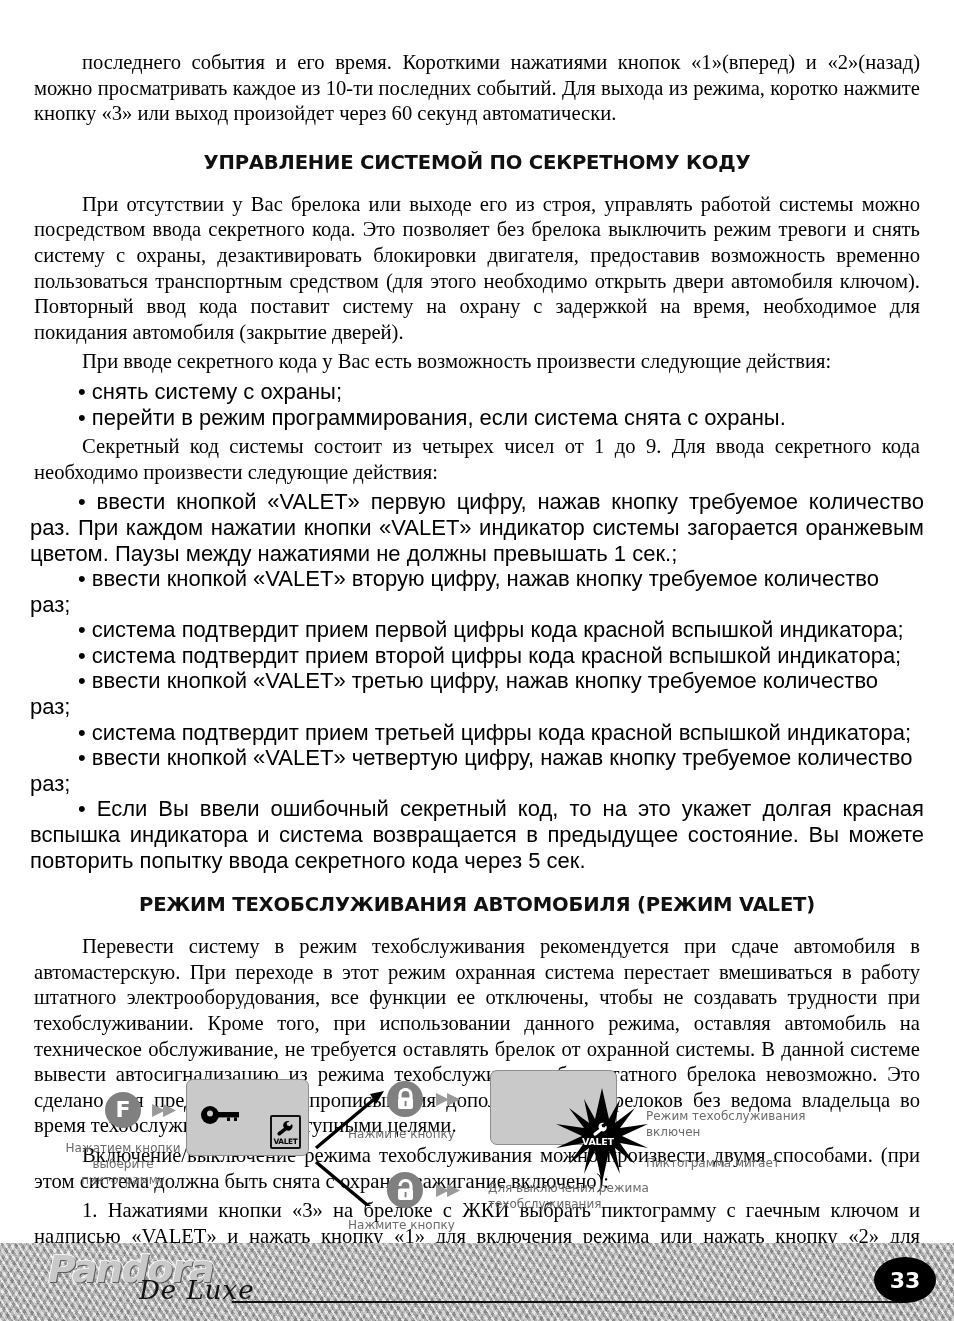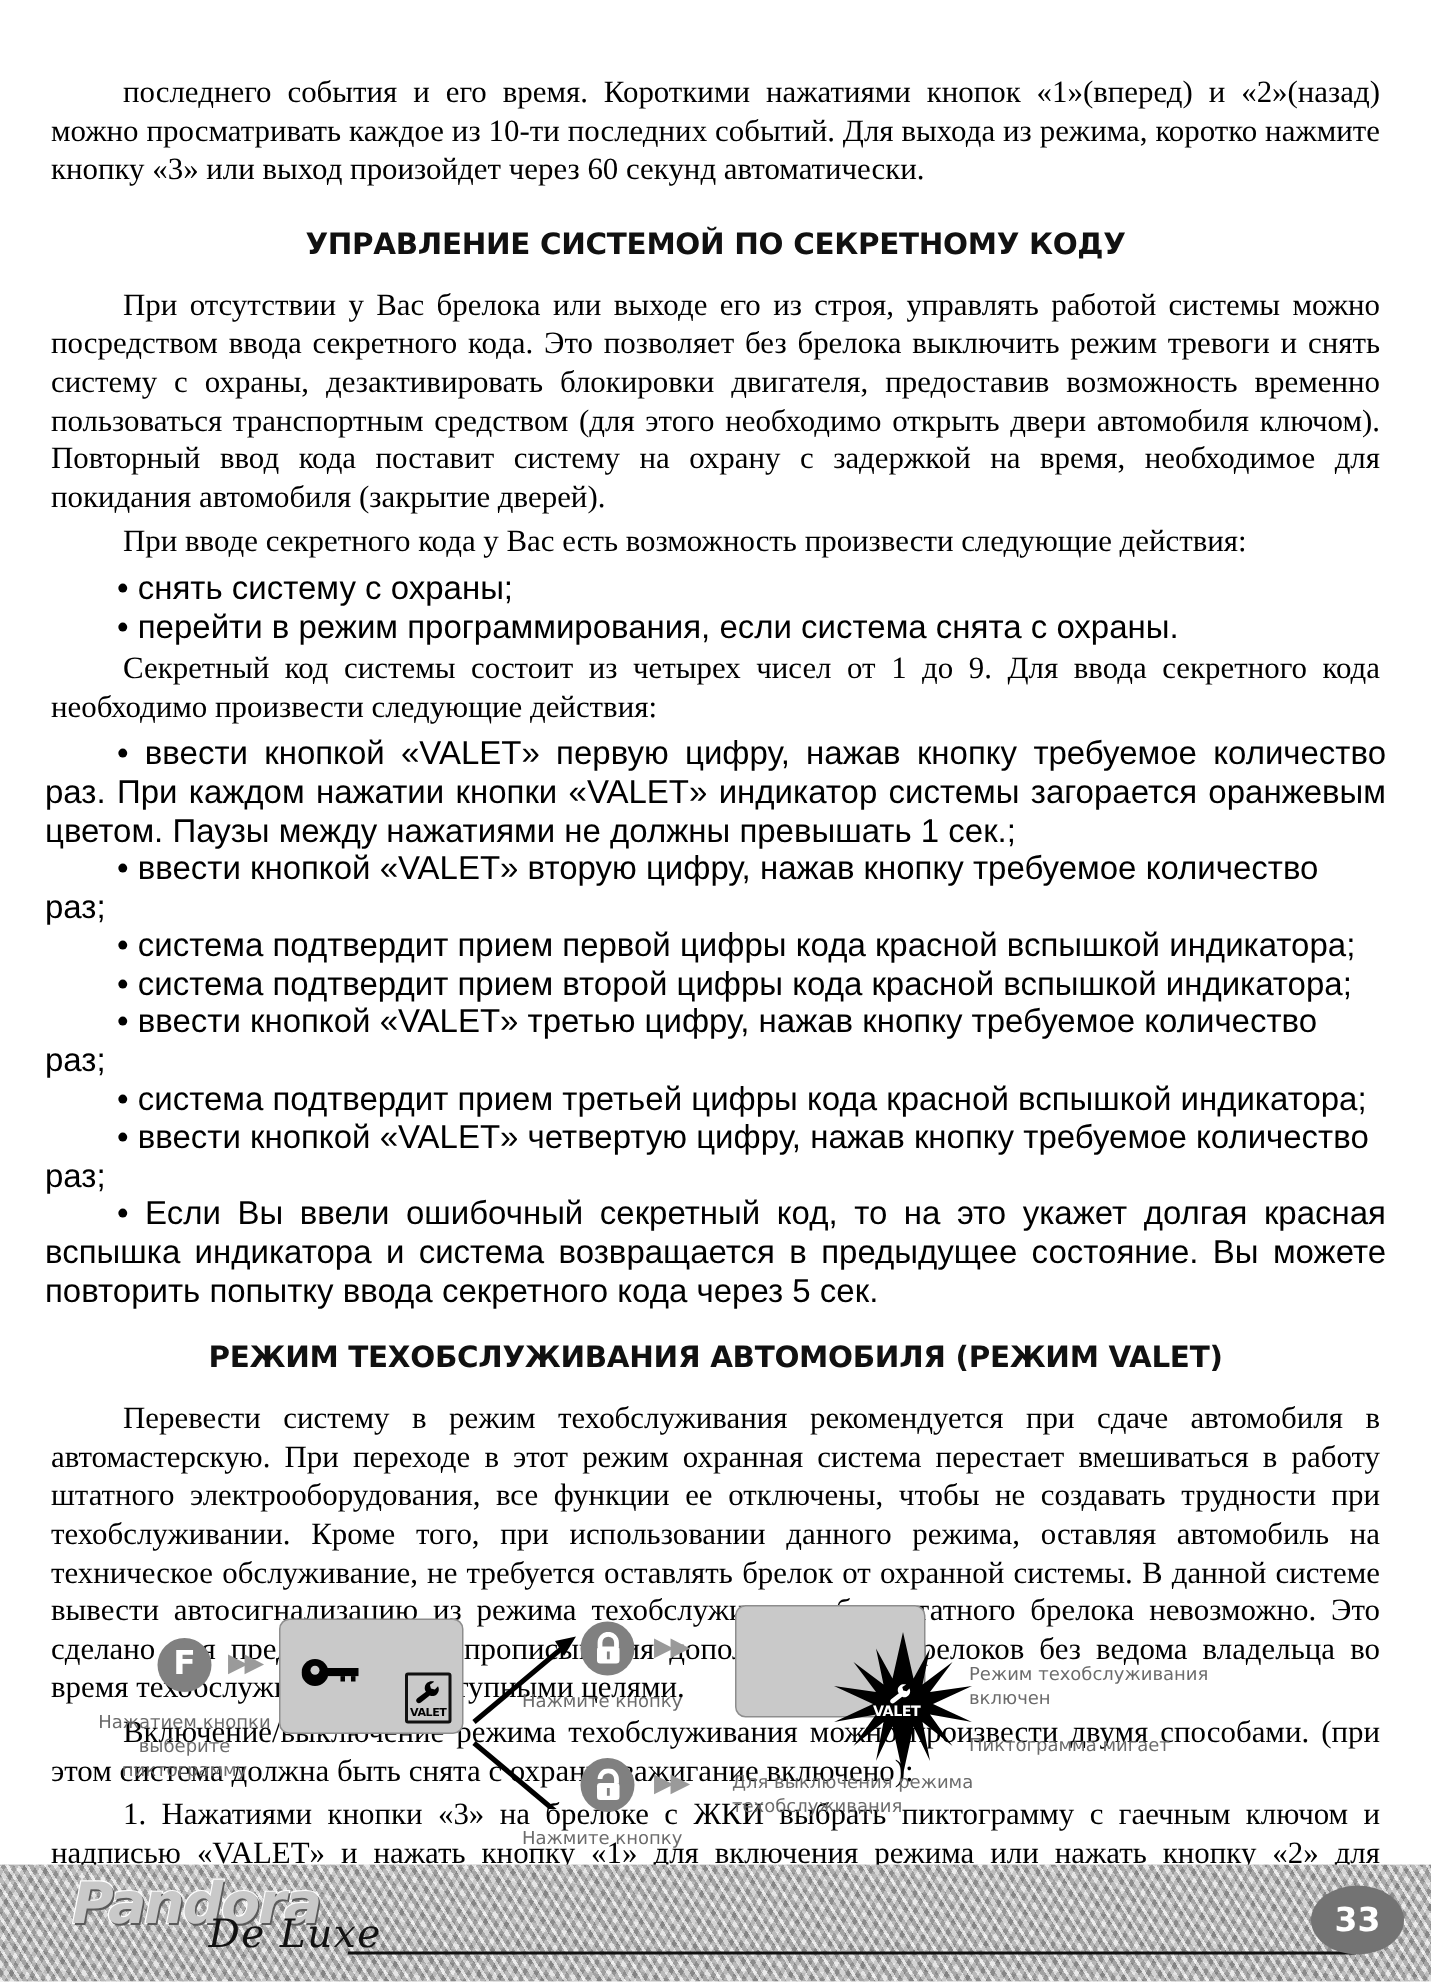--- a/index.html
+++ b/index.html
@@ -185,21 +185,21 @@
     letter-spacing: 1px;
     padding-left: 47px;
   }
   .page-number {
     position: absolute;
     right: 18px;
     top: 14px;
     width: 62px;
     height: 46px;
     border-radius: 50%;
-    background: #737373;
+    background: #000000;
     color: #ffffff;
     font-family: "DejaVu Sans", sans-serif;
     font-weight: bold;
     font-size: 22px;
     display: flex;
     align-items: center;
     justify-content: center;
   }
 </style>
 </head>

